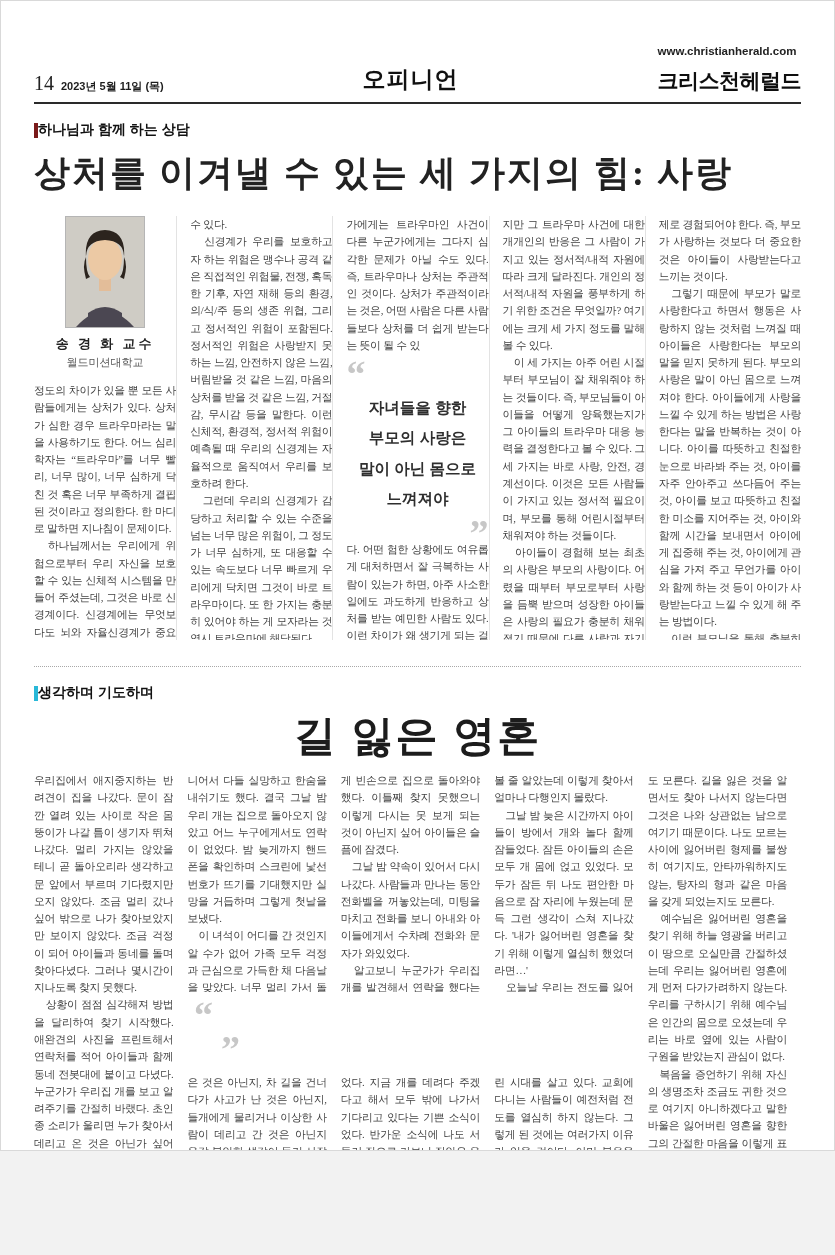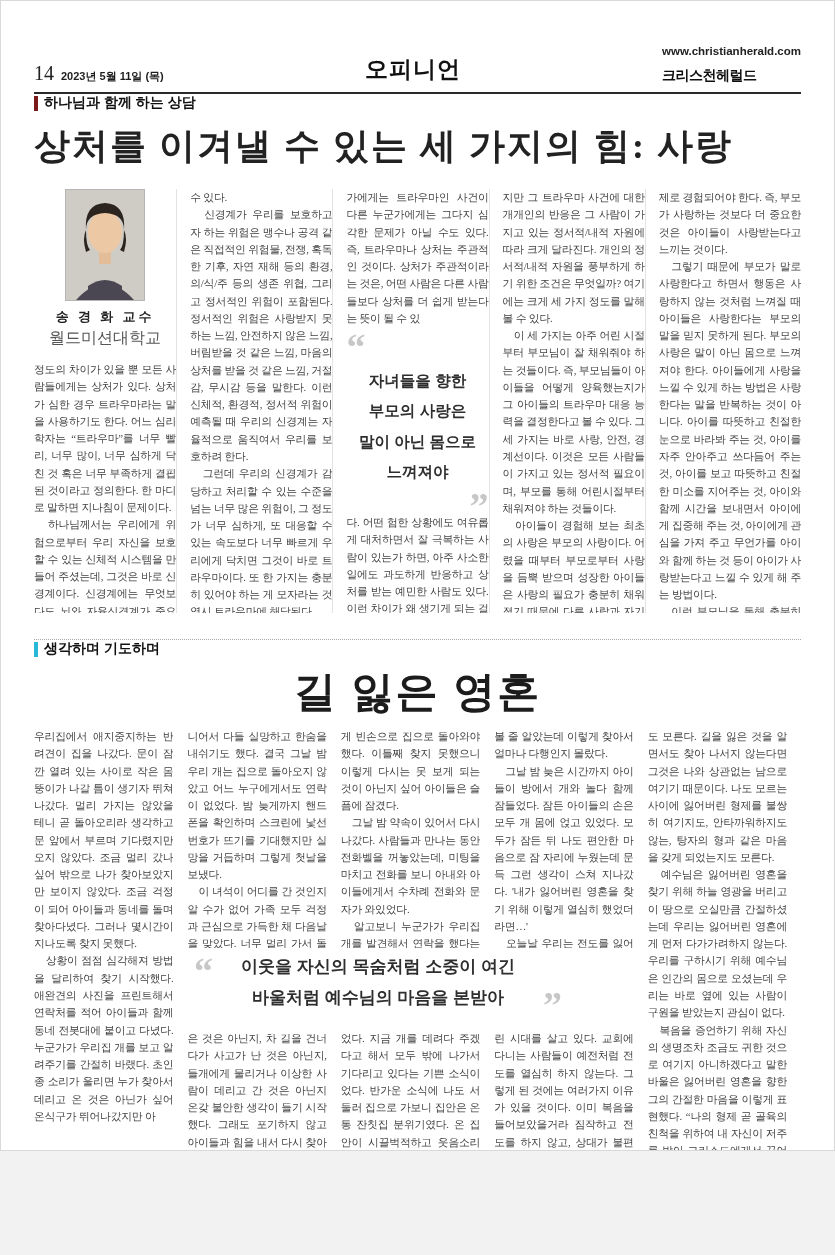--- a/index.html
+++ b/index.html
@@ -19,23 +19,23 @@
   }
   
   .header{display:flex;justify-content:space-between;align-items:flex-end;
     border-bottom:2px solid var(--rule-dark);padding-bottom:7px;}
   .header-left{display:flex;align-items:baseline;gap:7px;}
   .page-num{font-size:20px;color:#222;}
   .page-date{font-family:"Liberation Sans","DejaVu Sans",sans-serif;font-weight:bold;font-size:11px;color:#1d1d1d;}
   .section-title{font-family:"Liberation Sans","DejaVu Sans",sans-serif;font-weight:800;font-size:23px;color:#111;letter-spacing:1px;}
   .header-right{display:flex;align-items:baseline;gap:10px;flex-direction:column;}
   .website{font-family:"Liberation Sans","DejaVu Sans",sans-serif;font-weight:bold;font-size:11.5px;color:#222;}
-  .masthead{font-family:"Liberation Sans","DejaVu Sans",sans-serif;font-weight:900;font-size:14px;color:#0e0e0e;letter-spacing:-0.5px;text-align:right;}
-  
-  .kicker{display:flex;align-items:center;gap:6px;}
+  .masthead{font-family:"Liberation Sans","DejaVu Sans",sans-serif;font-weight:900;font-size:21px;color:#0e0e0e;letter-spacing:-0.5px;text-align:right;}
+  
+  .kicker{display:flex;align-items:center;margin-top:17px;}
   .kicker-bar{width:4px;height:15px;}
   .kicker-bar.k1{background:var(--kicker1-bar);}
   .kicker-bar.k2{background:var(--kicker2-bar);}
   .kicker-text{font-family:"Liberation Sans","DejaVu Sans",sans-serif;font-weight:bold;font-size:14px;color:#111;}
   .title1{font-size:36px;font-weight:700;letter-spacing:2px;color:#222;margin:10px 0 18px 0;}
   .title2{text-align:center;font-family:"Liberation Sans","DejaVu Sans",sans-serif;font-weight:800;font-size:42px;color:#1c1c1c;margin:6px 0 8px 0;letter-spacing:2px;}
   .divider{border-top:1px dotted #a8a8a8;margin-top:26px;}
   
   .body-cols{display:flex;overflow:hidden;}
   .article1-body{height:424px;}
@@ -45,21 +45,21 @@
   .article1-body .col + .col{border-left:1px solid #e3e3e3;padding-left:13px;}
   .article2-body .col{margin-right:14px;}
   .article2-body .col:last-child{margin-right:0;}
   .coltext{font-size:10.8px;line-height:1.6;text-align:justify;white-space:pre-line;
     color:var(--body-text);letter-spacing:-0.2px;overflow:hidden;}
   .grow{flex:1;}
   
   .author{display:flex;flex-direction:column;align-items:center;margin-bottom:12px;}
   .photo-frame{border:1px solid #b5b5b5;line-height:0;}
   .author-name{margin-top:7px;font-size:13px;letter-spacing:3px;color:#222;font-weight:600;}
-  .author-affil{margin-top:2px;font-size:16px;color:#555;font-family:"Liberation Sans","DejaVu Sans",sans-serif;}
+  .author-affil{margin-top:2px;font-size:11px;color:#555;font-family:"Liberation Sans","DejaVu Sans",sans-serif;}
   
   .quote-mark{font-size:38px;line-height:1;color:var(--quote-mark);font-weight:bold;font-family:"Liberation Serif","DejaVu Serif",serif;}
   .quote1{height:175px;display:flex;flex-direction:column;justify-content:center;padding:4px 0;}
   .quote1 .q-open{align-self:flex-start;}
   .quote1 .q-close{align-self:flex-end;}
   .quote1 .q-lines{text-align:center;font-family:"Liberation Sans","DejaVu Sans",sans-serif;
     font-weight:bold;font-size:15.5px;line-height:1.95;color:#2e2e2e;}
   .spacer-q{height:82px;flex:none;}
   .upper1{height:150px;flex:none;}
   .upper2{height:220px;flex:none;}
@@ -190,21 +190,17 @@
     </div>
 
     <div class="col">
       <div class="coltext grow">도 모른다. 길을 잃은 것을 알면서도 찾아 나서지 않는다면 그것은 나와 상관없는 남으로 여기기 때문이다. 나도 모르는 사이에 잃어버린 형제를 불쌍히 여기지도, 안타까워하지도 않는, 탕자의 형과 같은 마음을 갖게 되었는지도 모른다.
 　예수님은 잃어버린 영혼을 찾기 위해 하늘 영광을 버리고 이 땅으로 오실만큼 간절하셨는데 우리는 잃어버린 영혼에게 먼저 다가가려하지 않는다. 우리를 구하시기 위해 예수님은 인간의 몸으로 오셨는데 우리는 바로 옆에 있는 사람이 구원을 받았는지 관심이 없다.
 　복음을 증언하기 위해 자신의 생명조차 조금도 귀한 것으로 여기지 아니하겠다고 말한 바울은 잃어버린 영혼을 향한 그의 간절한 마음을 이렇게 표현했다. “나의 형제 곧 골육의 친척을 위하여 내 자신이 저주를 받아 그리스도에게서 끊어질지라도 원하는 바로라” (롬 9:3). 우리는 잃어버린 영혼을 향한 간절함을 회복해야 한다. 그들을 자신의 목숨처럼 소중히 여긴 바울의 마음을 닮아야 한다. 아흔 아홉 마리의 양을 두고 잃어버린 한 마리를 찾아내기까지 찾아다니시는 예수님의 마음을 본받아야 한다.</div>
     </div>
 
     <div class="quote2">
       <span class="quote-mark q-open">“</span>
-      <div class="q-lines">
-        <div>이웃을 자신의 목숨처럼 소중이 여긴</div>
-        <div>바울처럼 예수님의 마음을 본받아</div>
-      </div>
       <span class="quote-mark q-close">”</span>
     </div>
   </div>
 
 </div>
 
 </body></html>

